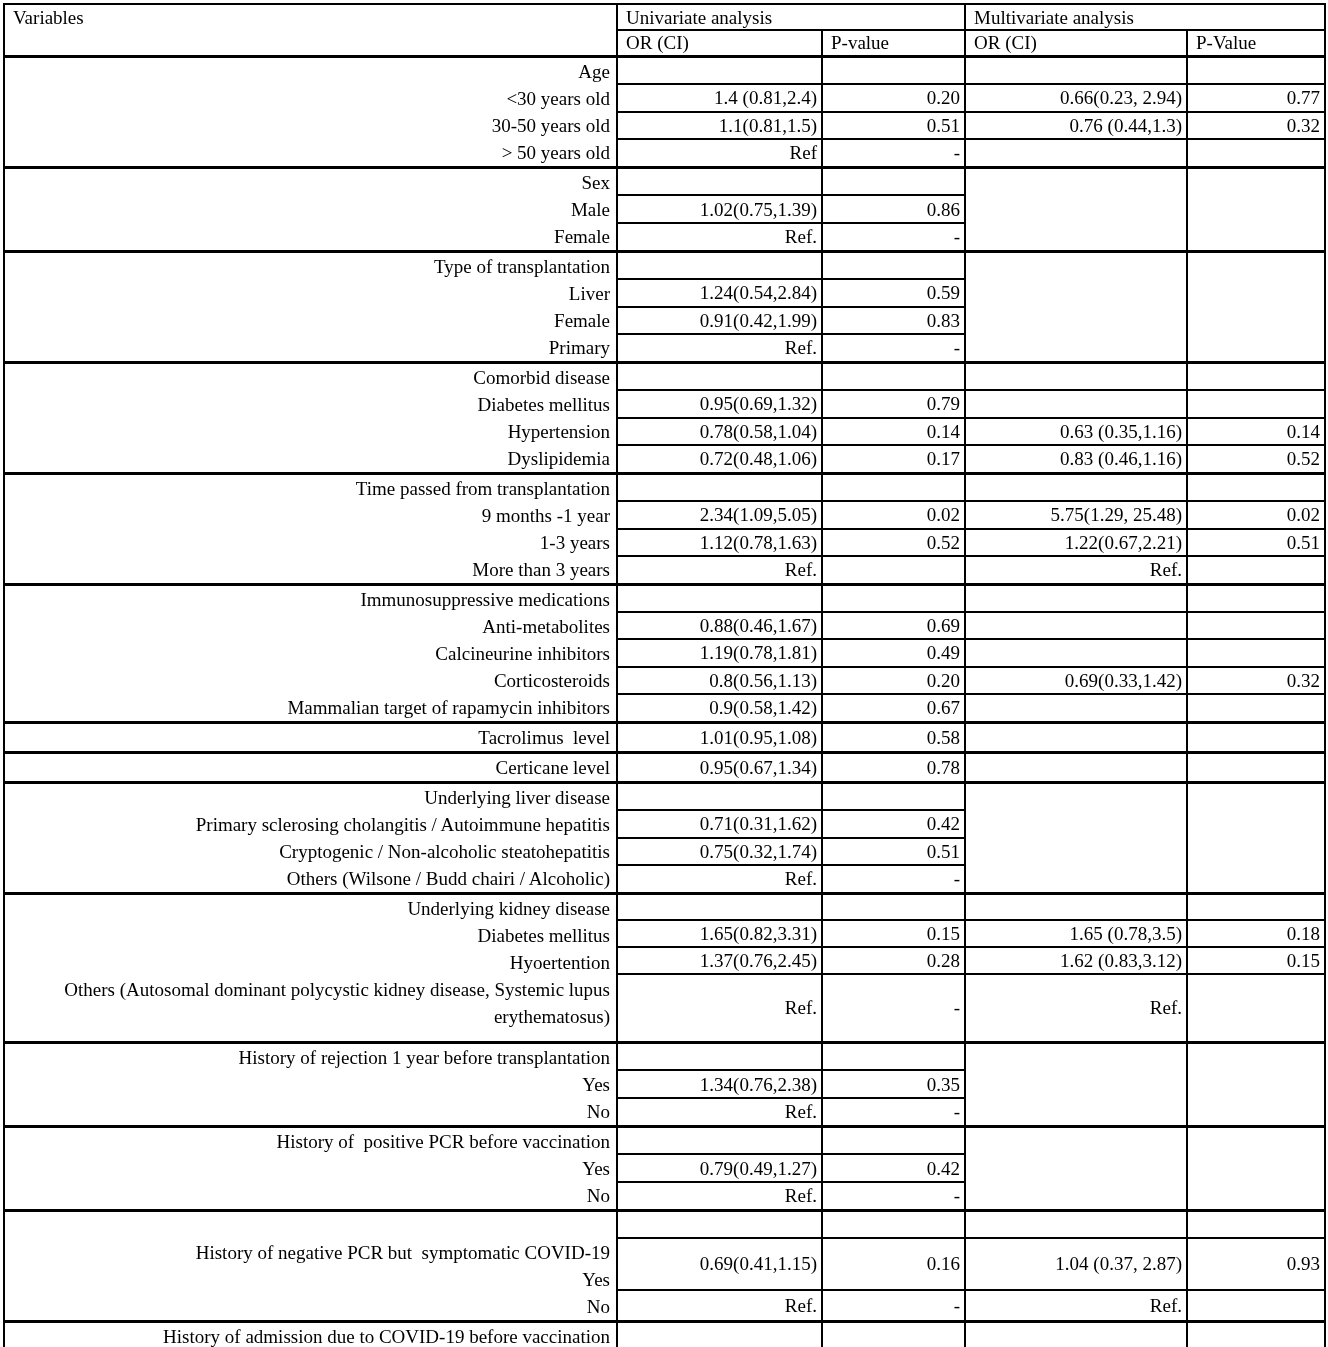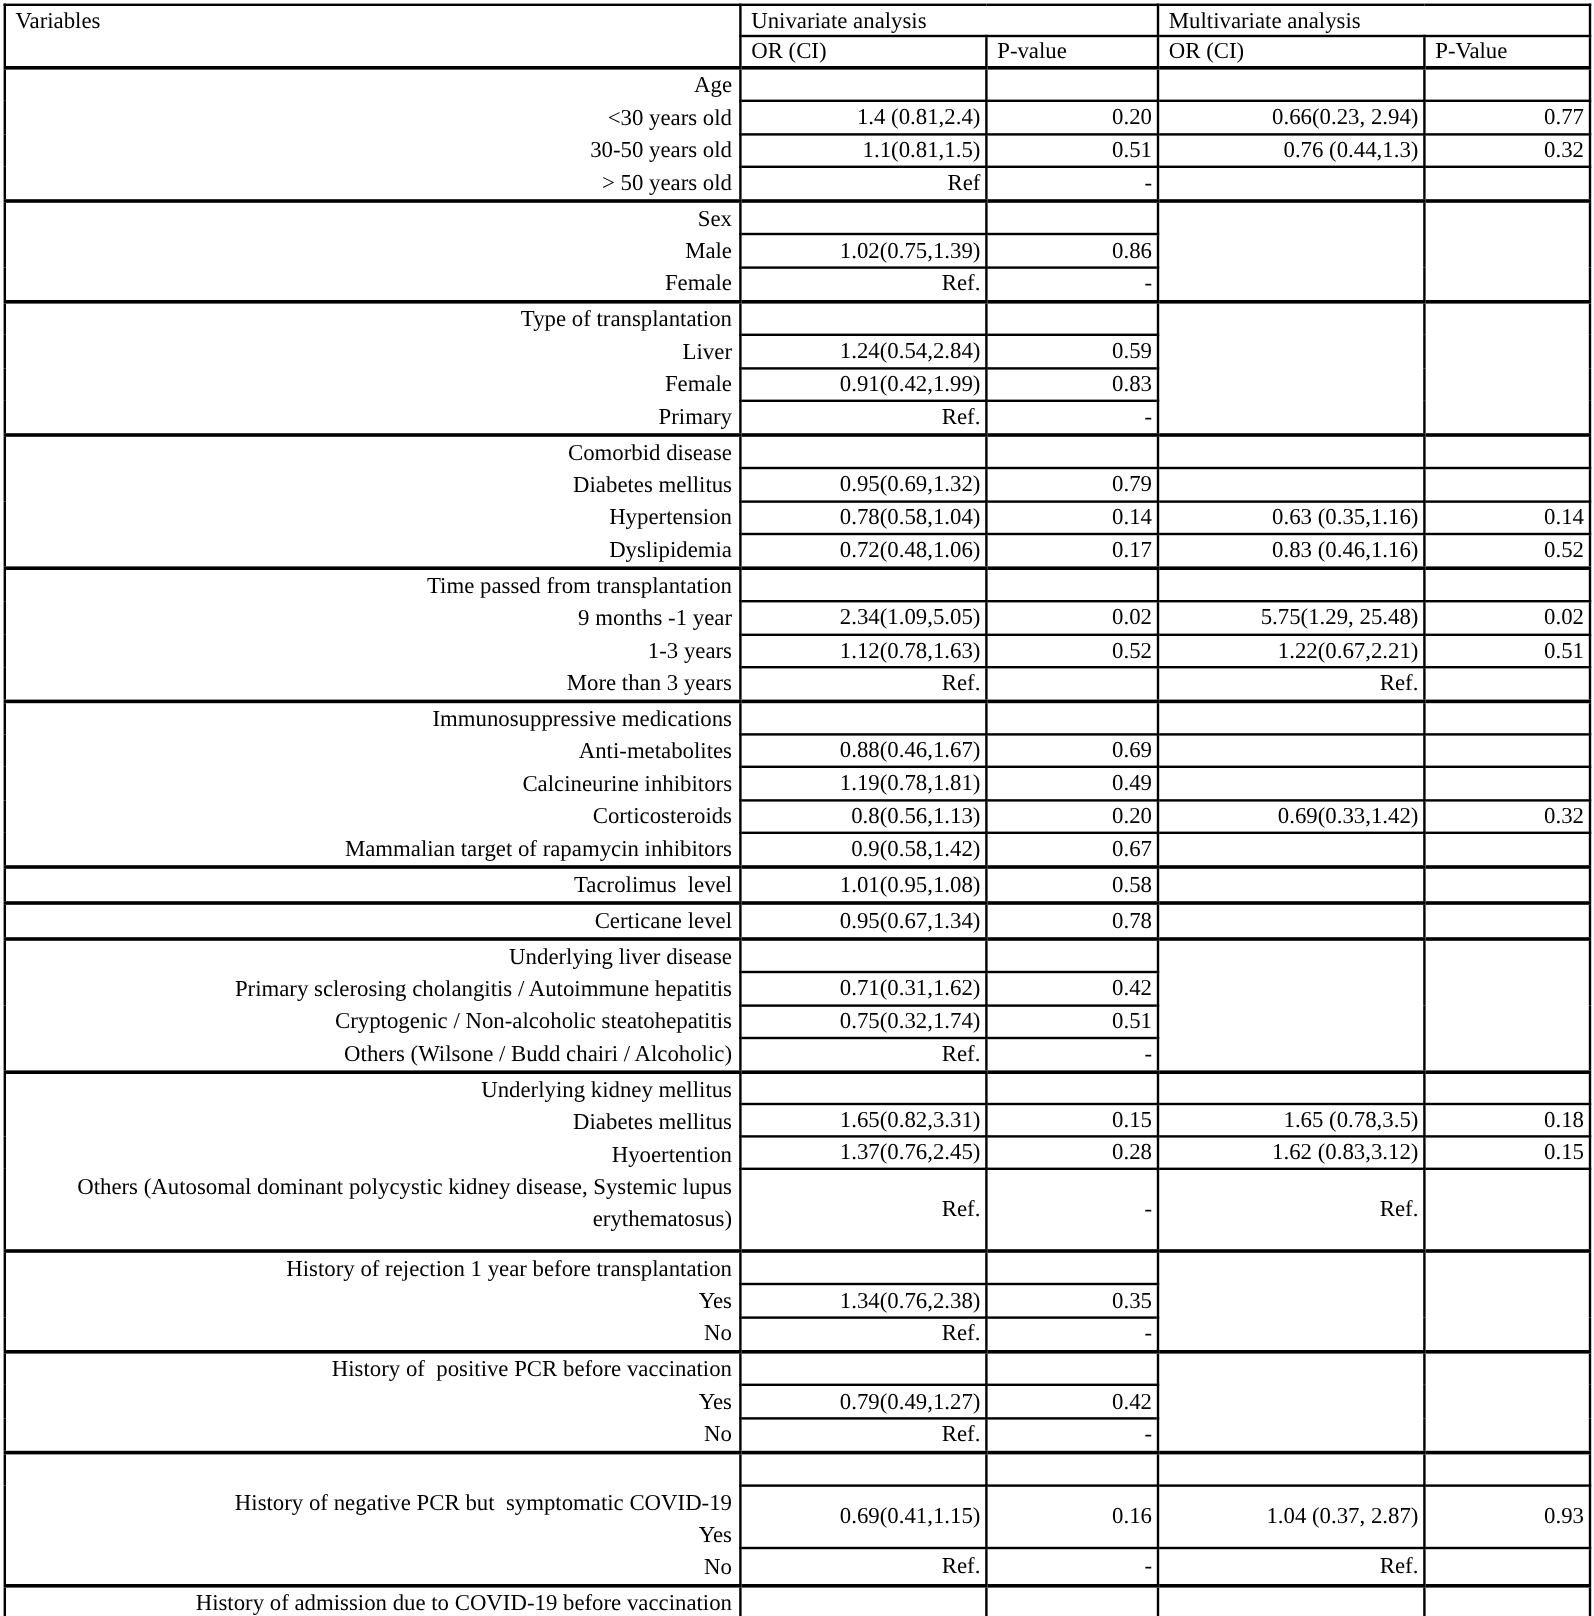--- a/index.html
+++ b/index.html
@@ -273,21 +273,21 @@
         <tr>
           <td class="val-cell">0.75(0.32,1.74)</td>
           <td class="val-cell">0.51</td>
         </tr>
         <tr>
           <td class="val-cell">Ref.</td>
           <td class="val-cell">-</td>
         </tr>
         <tr class="section-start">
           <td rowspan="4" class="var-cell">
-            <div class="var-line">Underlying kidney mellitus</div>
+            <div class="var-line">Underlying kidney disease</div>
             <div class="var-line">Diabetes mellitus</div>
             <div class="var-line">Hyoertention</div>
             <div class="var-line">Others (Autosomal dominant polycystic kidney disease, Systemic lupus erythematosus)</div>
           </td>
           <td class="val-cell"></td>
           <td class="val-cell"></td>
           <td class="val-cell"></td>
           <td class="val-cell"></td>
         </tr>
         <tr>

